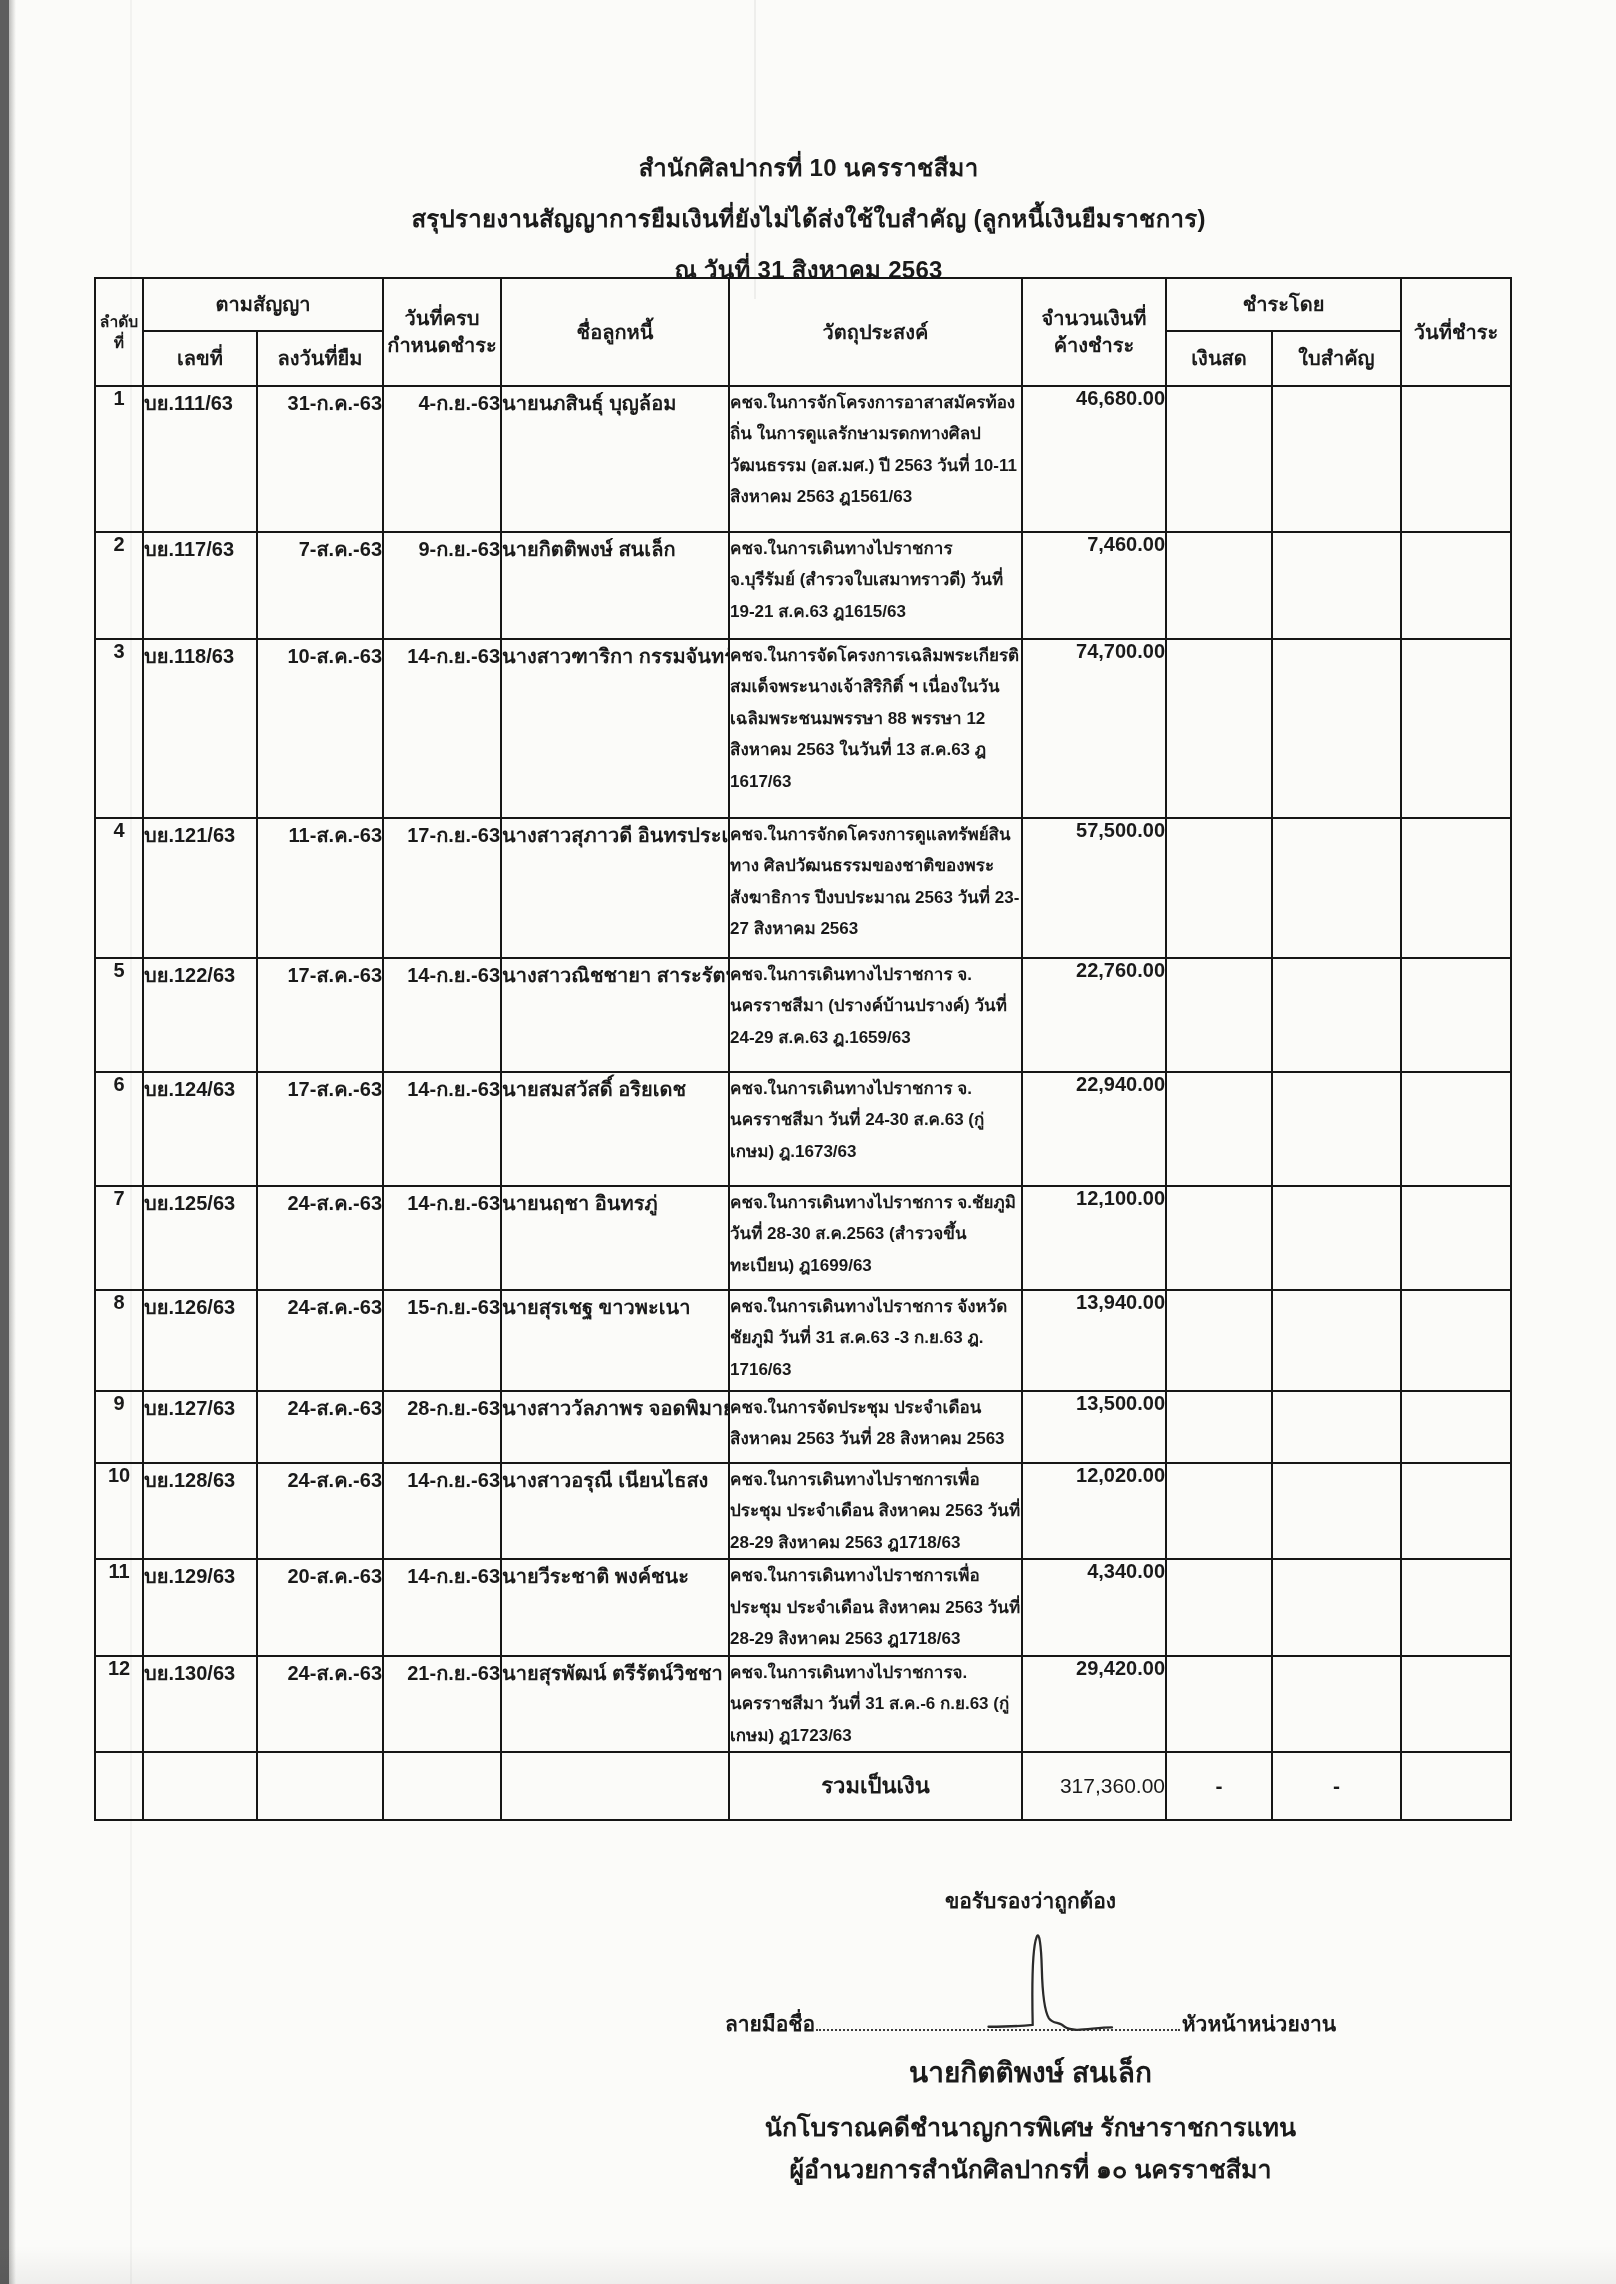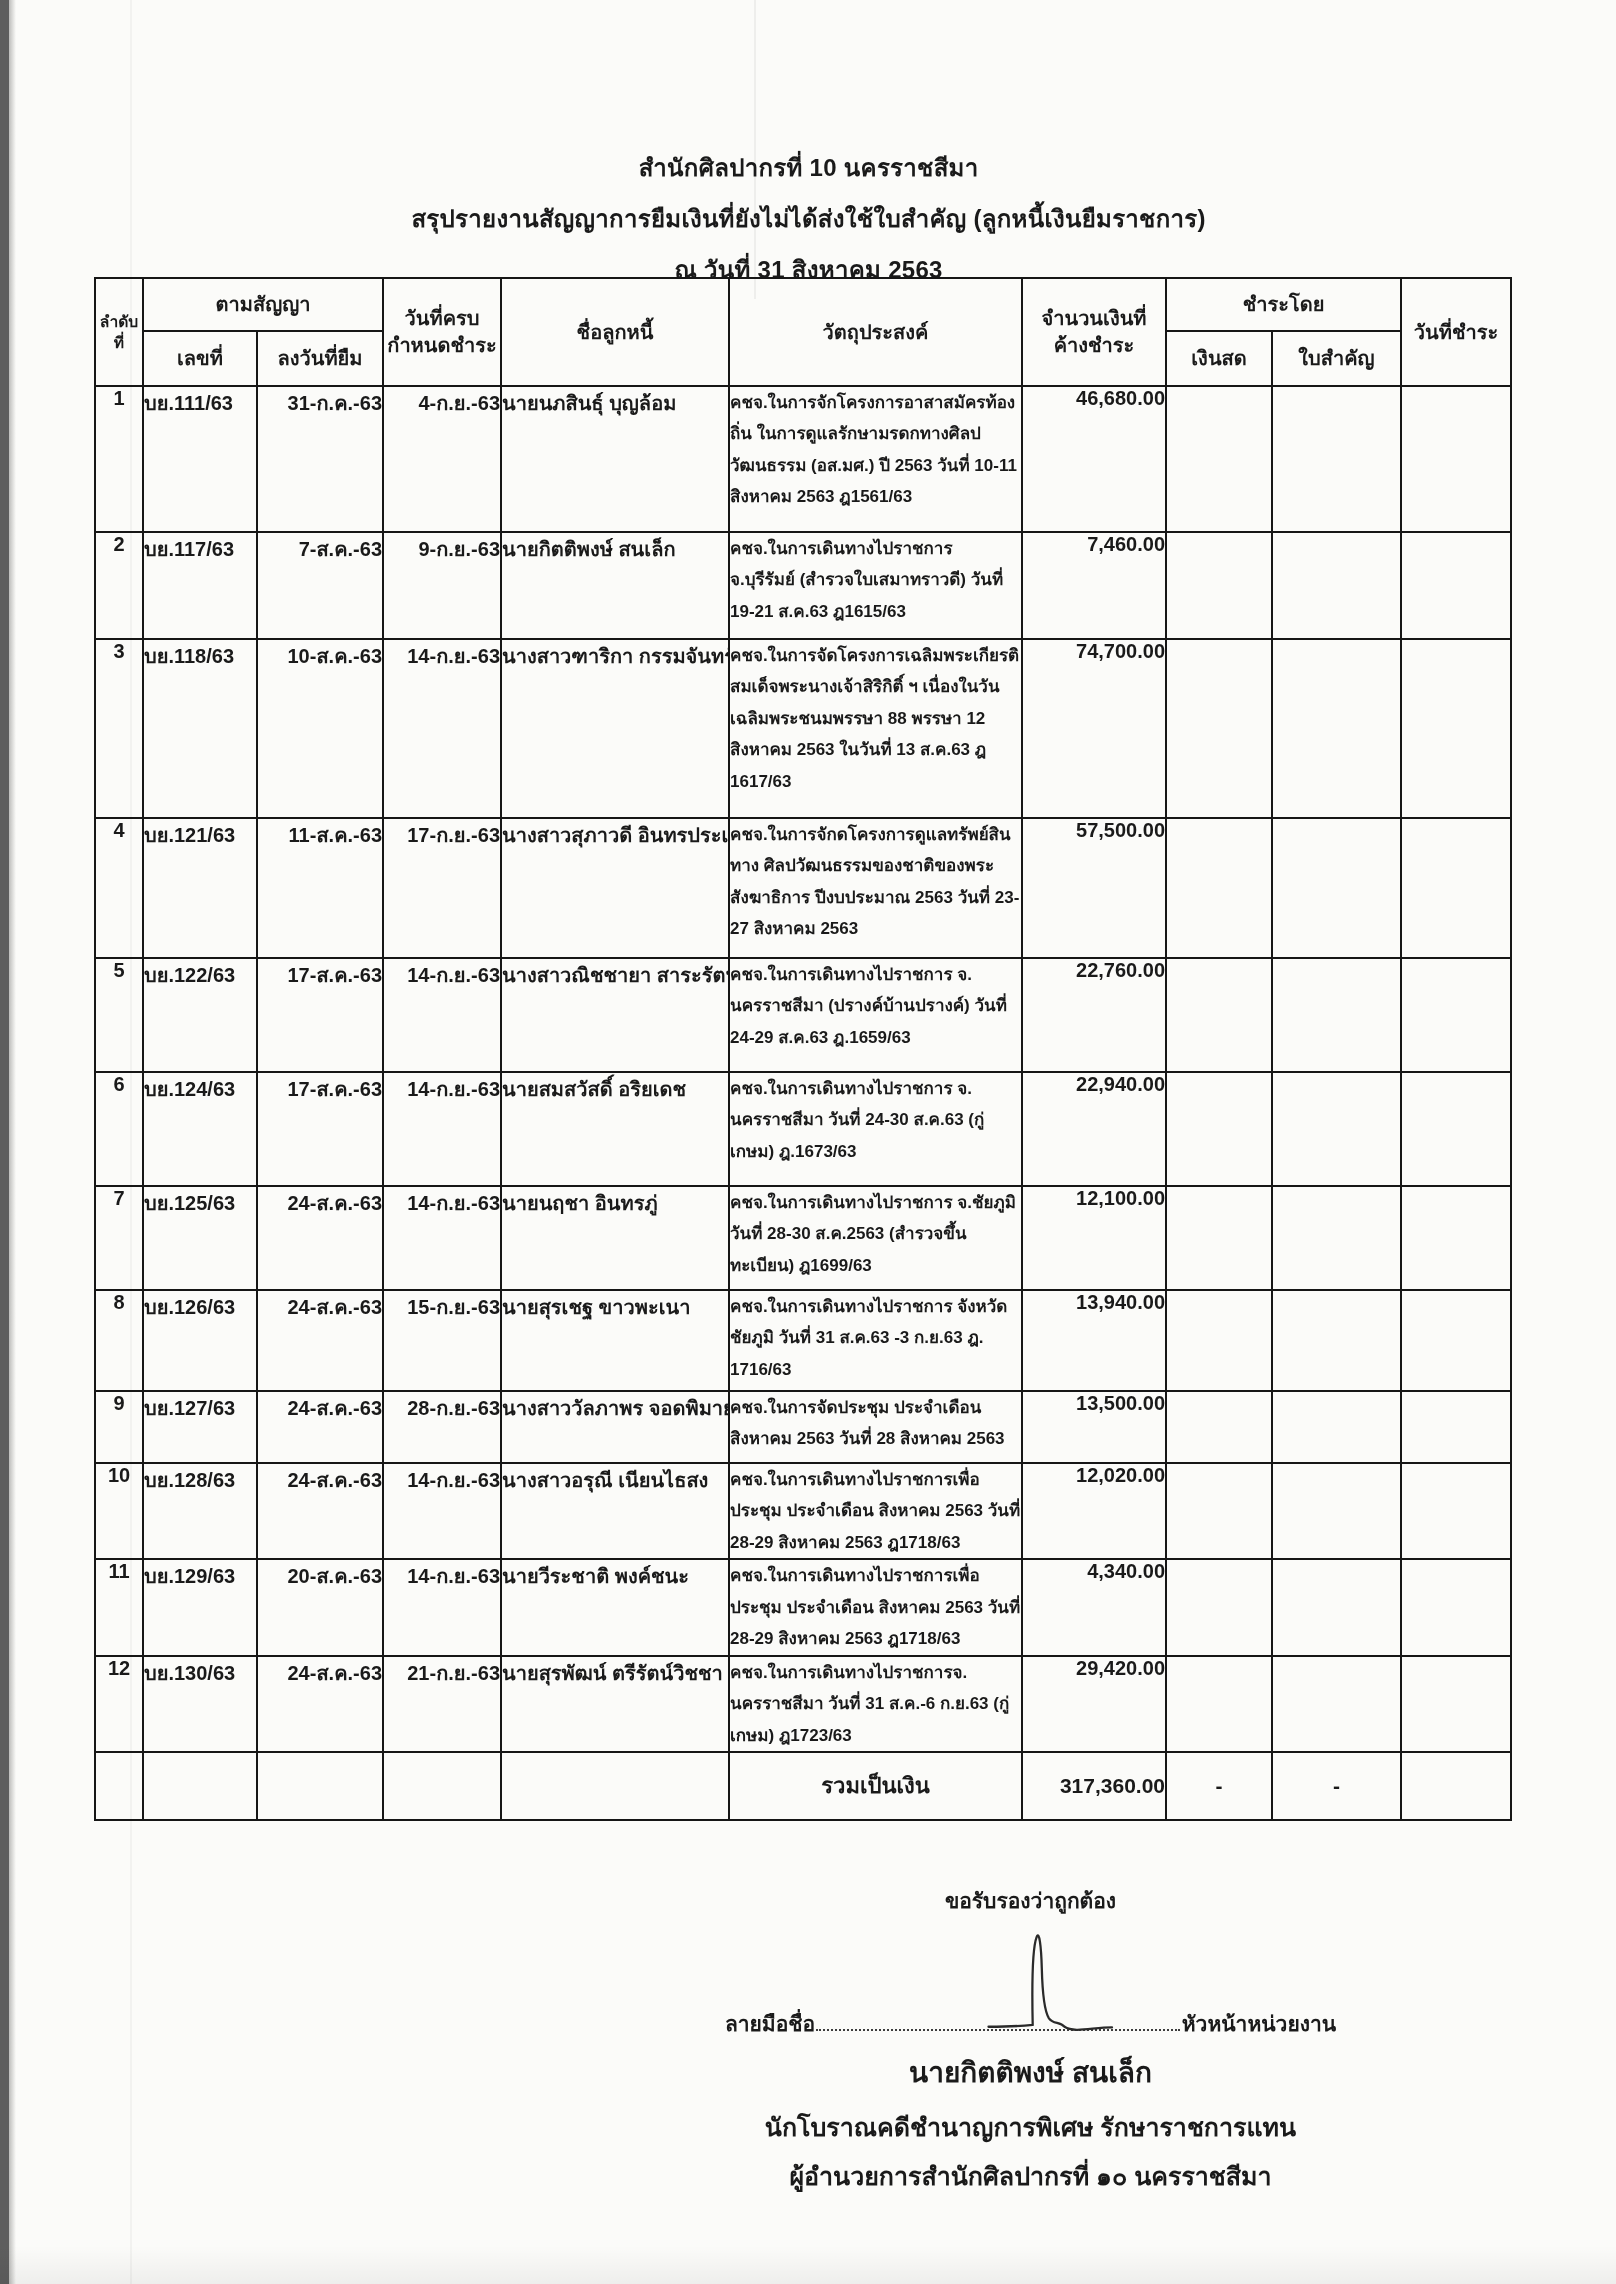--- a/index.html
+++ b/index.html
@@ -62,32 +62,32 @@
   tbody tr:nth-child(6){height:114px;}
   tbody tr:nth-child(7){height:104px;}
   tbody tr:nth-child(8){height:101px;}
   tbody tr:nth-child(9){height:72px;}
   tbody tr:nth-child(10){height:94px;}
   tbody tr:nth-child(11){height:94px;}
   tbody tr:nth-child(12){height:91px;}
   tfoot tr{height:68px;}
   tfoot td{vertical-align:middle;}
   td.t-label{text-align:center;font-size:22px;font-weight:700;margin-left:39px;}
-  td.t-amount{text-align:right;font-size:21px;font-weight:700;padding-right:23.4px;white-space:nowrap;}
+  td.t-amount{text-align:right;font-size:21px;font-weight:400;padding-right:23.4px;white-space:nowrap;}
   td.t-dash{text-align:center;font-size:21px;font-weight:700;}
 
   
   .footer{position:absolute;left:608px;top:1884px;width:845px;text-align:center;}
   .certify{font-size:21px;font-weight:600;}
   .sig-row{margin-top:90px;font-size:21px;font-weight:600;white-space:nowrap;position:relative;}
   .sig-dots{display:inline-block;width:364px;border-bottom:2.6px dotted #3c3c3c;height:18px;margin:0 1.3px;}
   .sig-mark{position:absolute;left:374px;top:-78px;width:156px;height:111px;}
   .signer-name{margin-top:10.4px;font-size:28px;font-weight:700;}
   .signer-pos1{margin-top:13px;font-size:25px;font-weight:700;}
-  .signer-pos2{margin-top:9px;font-size:25px;font-weight:700;}
+  .signer-pos2{margin-top:2px;font-size:25px;font-weight:700;}
 </style>
 </head>
 <body>
 
 <div class="scan-edge"></div>
 <div class="scan-edge2"></div>
 <div class="fold-line-1"></div>
 <div class="fold-line-2"></div>
 <div class="scan-bottom"></div>
 

